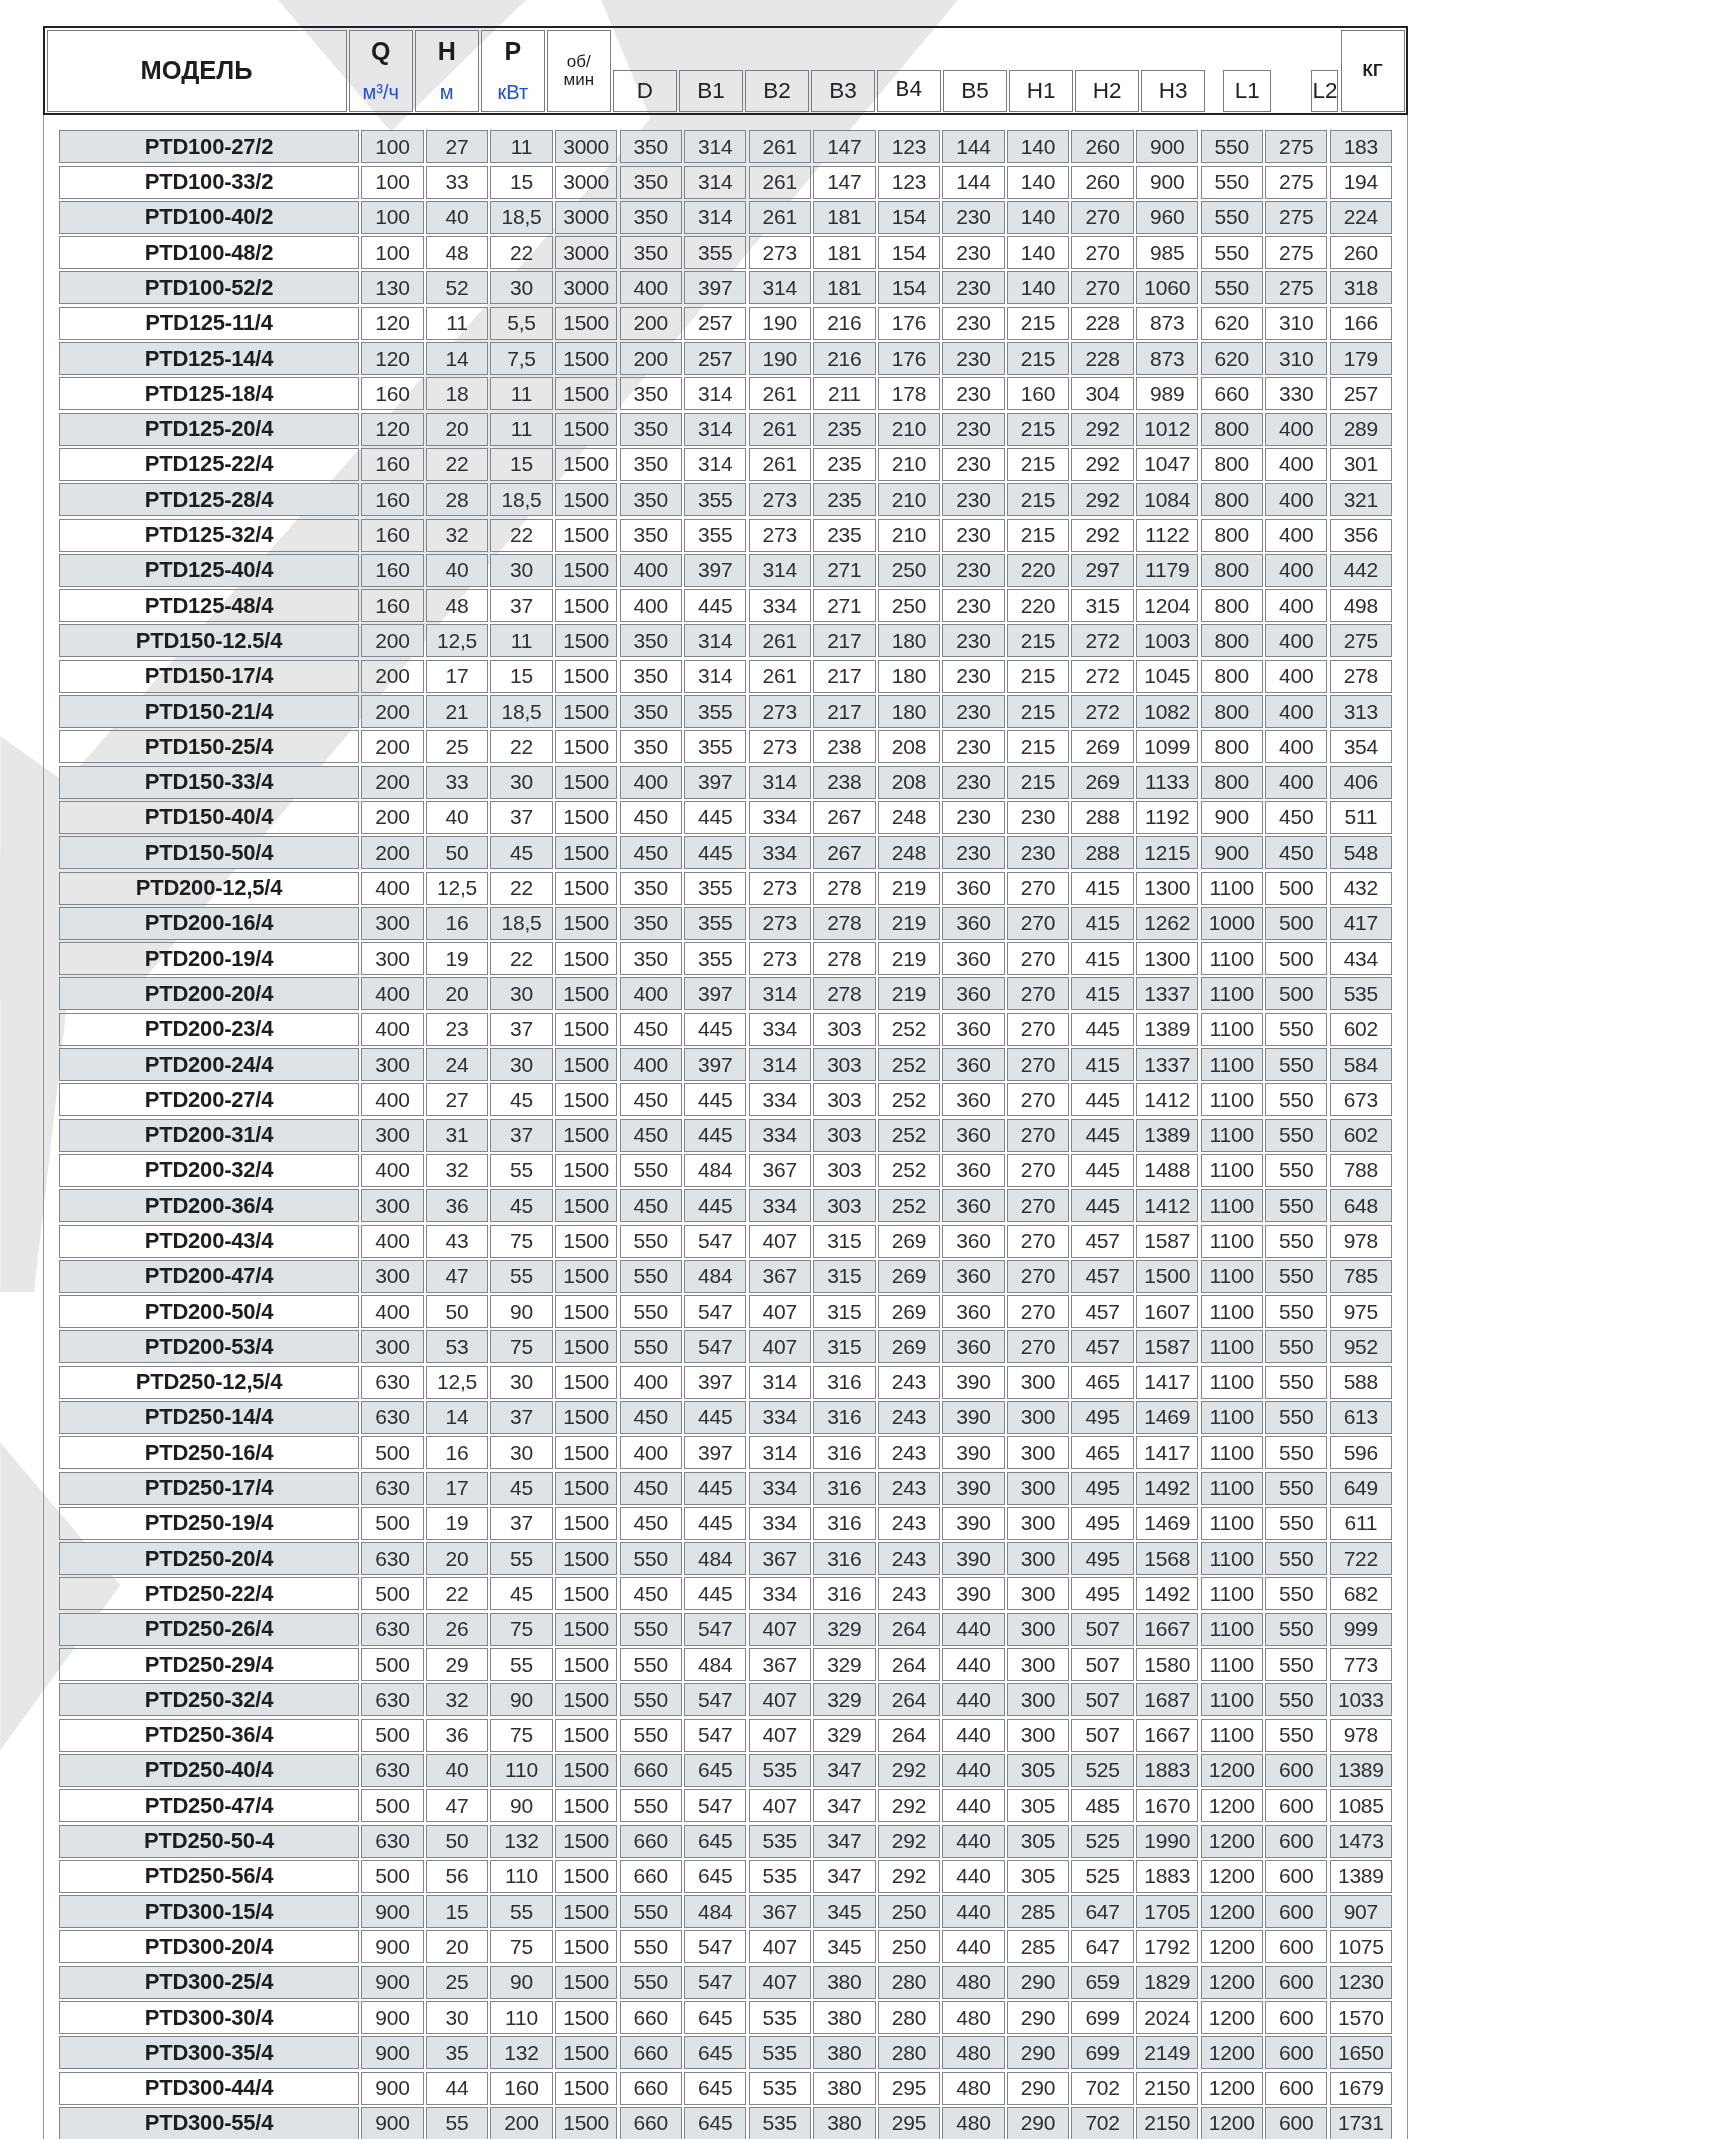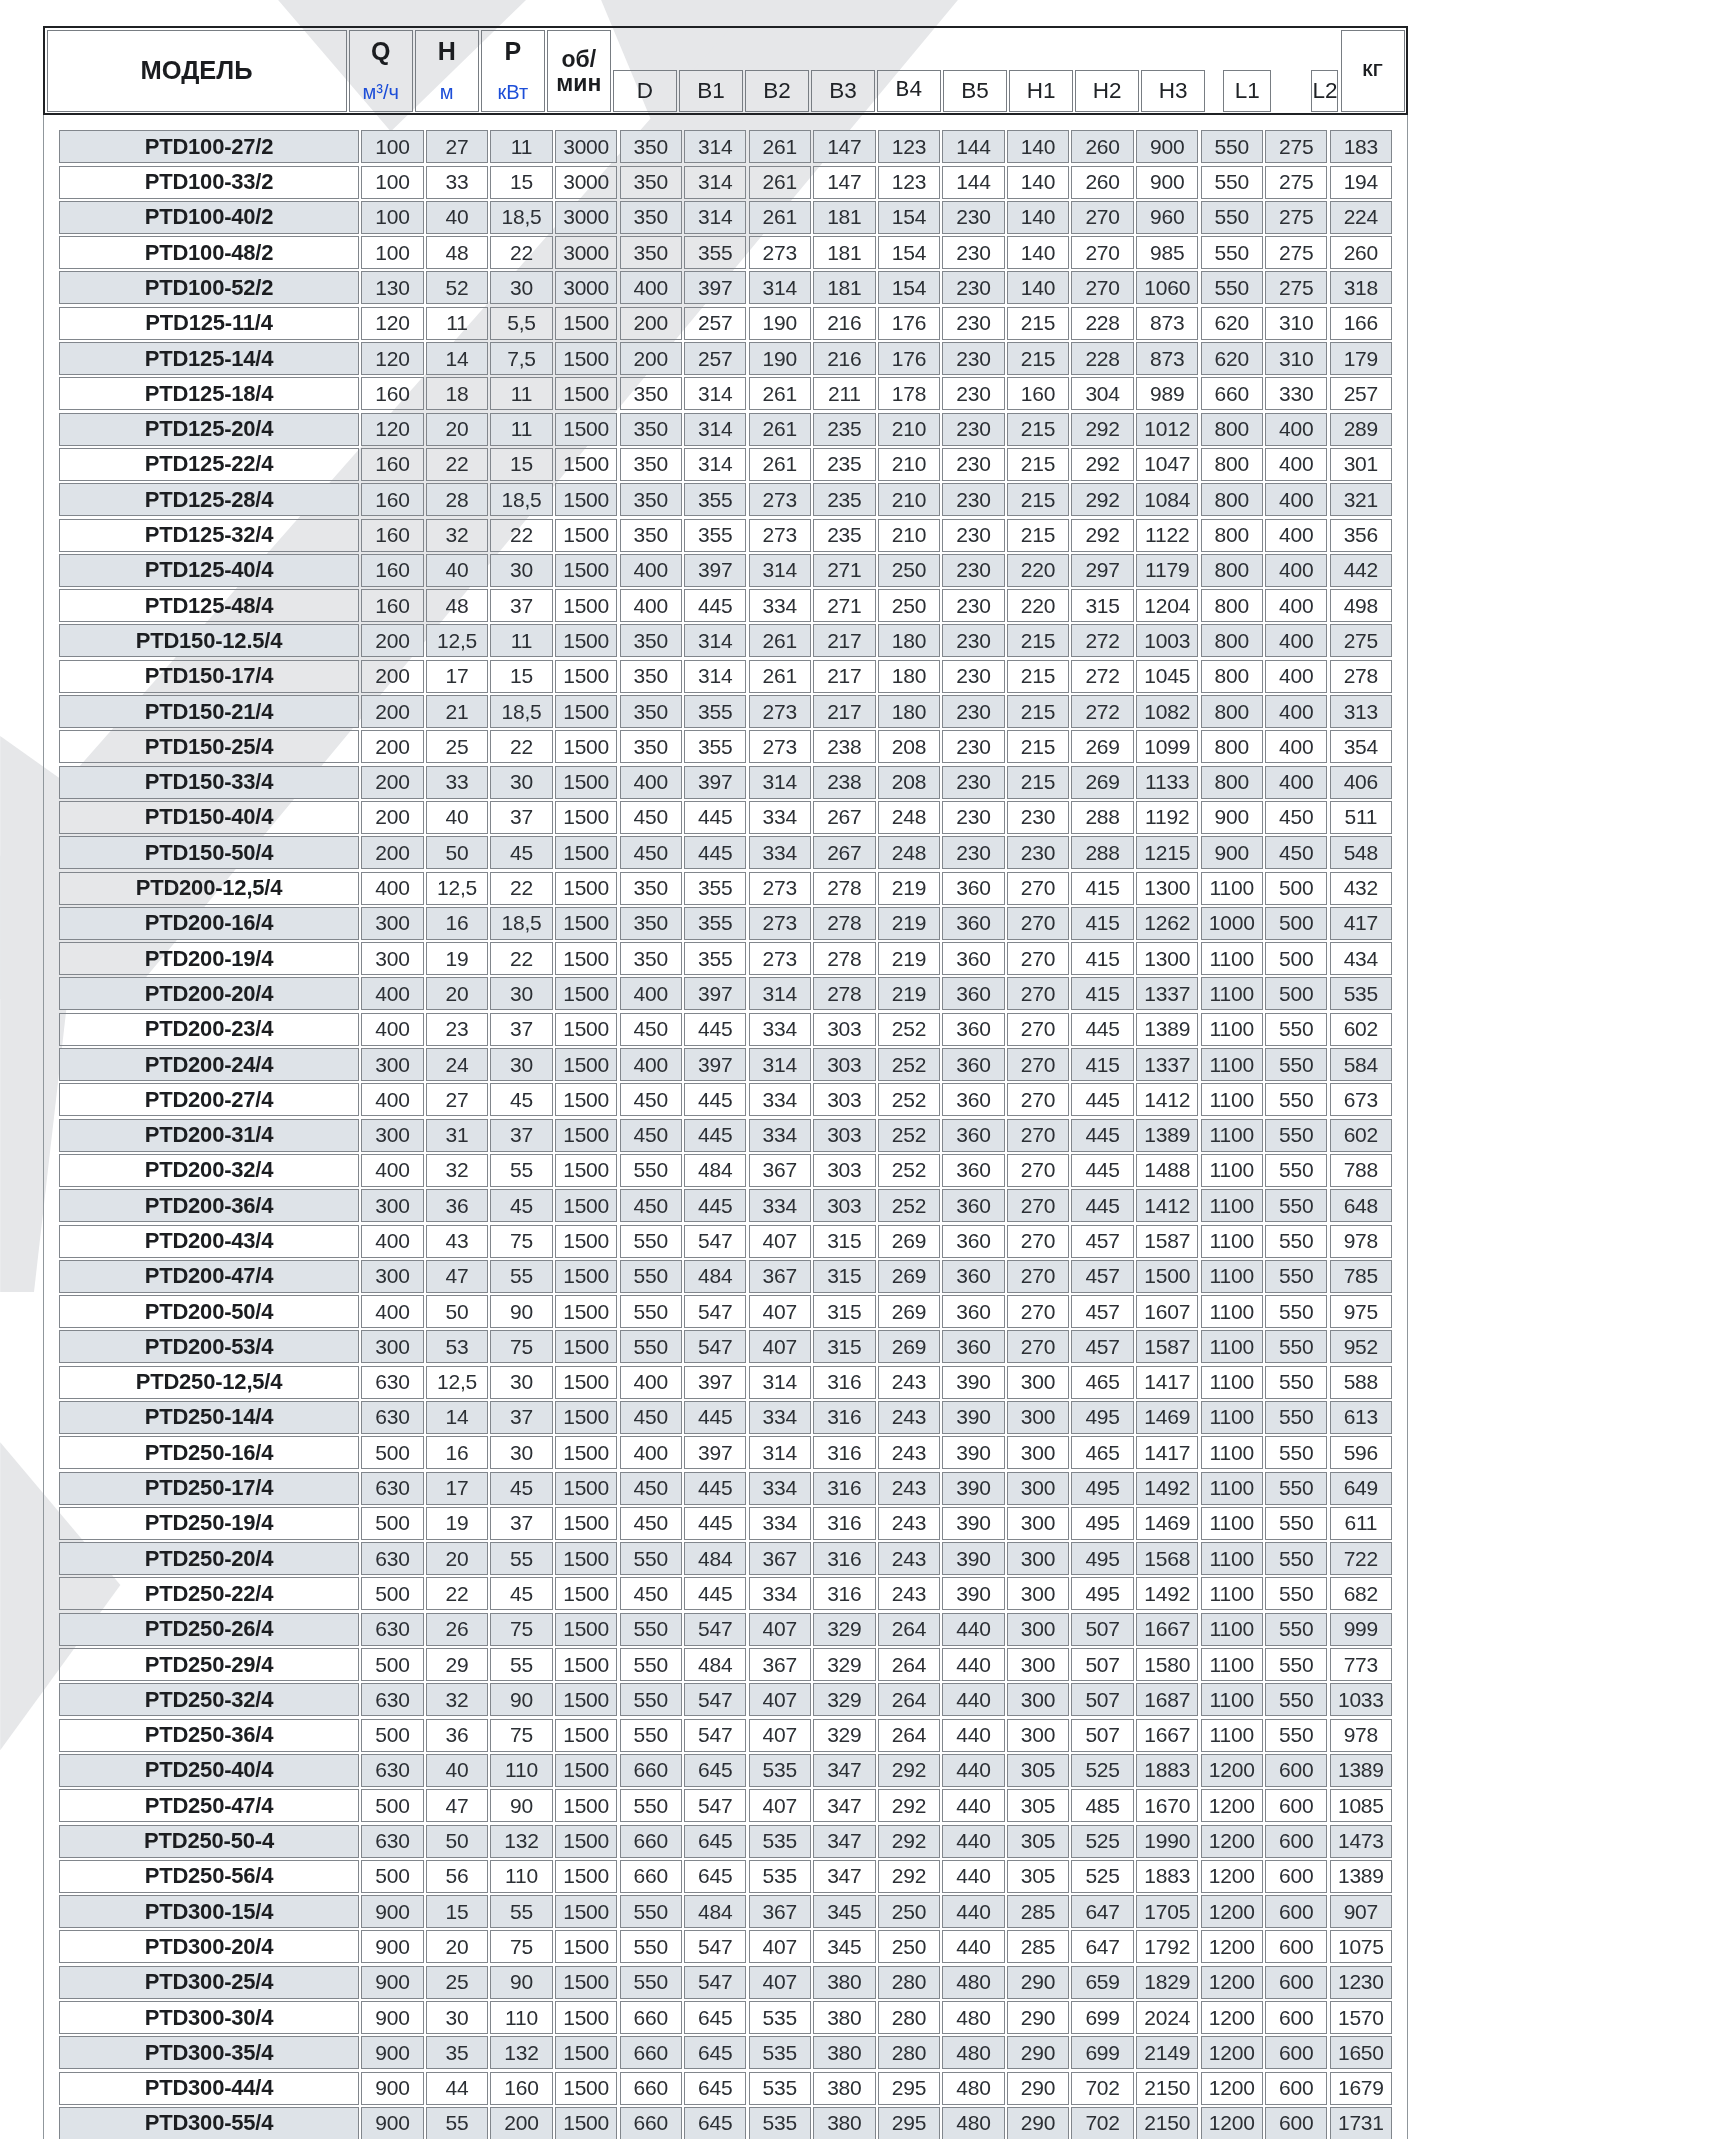--- a/index.html
+++ b/index.html
@@ -24,21 +24,21 @@
     border:1.1px solid #787d83;
     display:flex;flex-direction:column;align-items:center;justify-content:center;
     color:#1b1d20;line-height:1.05;box-sizing:border-box;background:transparent;
   }
   .hc .big{font-weight:bold;font-size:25px;letter-spacing:-0.2px;}
   .hc .unit{font-size:20px;font-weight:normal;color:#1d4ed8;margin-top:18px;}
   .hc.model{grid-column:1;grid-row:1/3;font-weight:bold;font-size:25.5px;}
   .hc.q{grid-column:2;grid-row:1/3;}
   .hc.h{grid-column:3;grid-row:1/3;}
   .hc.p{grid-column:4;grid-row:1/3;}
-  .hc.rpm{grid-column:5;grid-row:1/3;font-weight:bold;font-size:23px;}
+  .hc.rpm{grid-column:5;grid-row:1/3;font-weight:normal;font-size:17px;}
   .hc.dims{grid-column:6/17;grid-row:1;font-weight:bold;font-size:23px;}
   .hc.kg{grid-column:17;grid-row:1/3;font-weight:bold;font-size:17px;}
   .hc.dim{grid-row:2;font-size:22.5px;color:#202327;}
 
   
   .tbody{
     display:grid;
     grid-template-columns:300px repeat(16,1fr);
     grid-auto-rows:33px;
     gap:2.3px;padding:15px;

